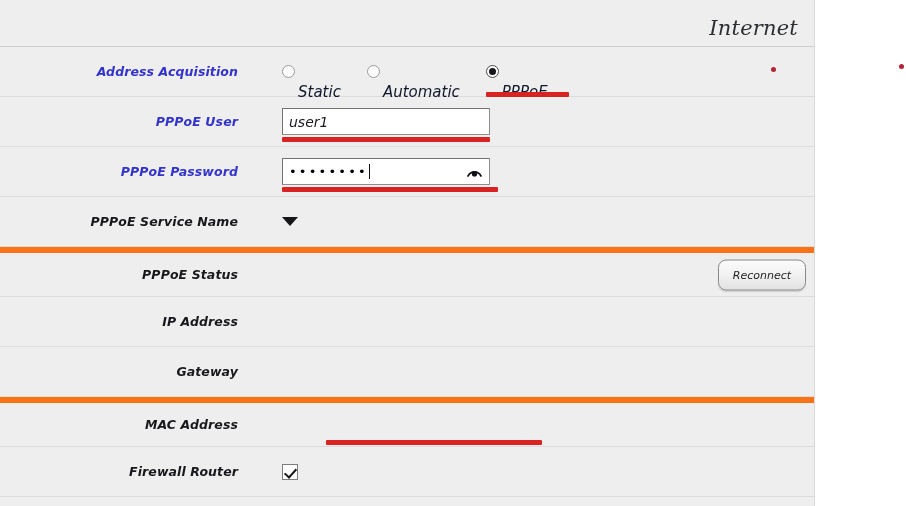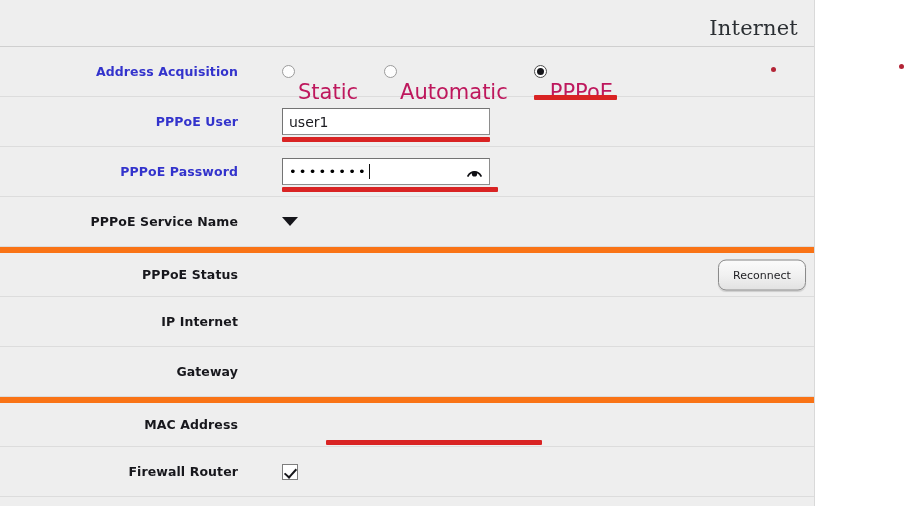--- a/index.html
+++ b/index.html
@@ -25,20 +25,21 @@
   
   .panel {
     position: absolute;
     left: 0;
     top: 0;
     width: 815px;
     height: 506px;
     background: #eeeeee;
     box-sizing: border-box;
     border-right: 1px solid #d9d9d9;
+    font-style: italic;
   }
 
   
   .panel-header {
     position: relative;
     height: 47px;
     box-sizing: border-box;
     border-bottom: 1px solid #cfcfcf;
   }
   .panel-title {
@@ -122,22 +123,22 @@
     top: 50%;
     width: 7px;
     height: 7px;
     margin-left: -3.5px;
     margin-top: -3.5px;
     border-radius: 50%;
     background: #15151a;
   }
   .radio-text {
     margin-left: 3px;
-    font-size: 21px;
-    color: #be185d;
+    font-size: 15px;
+    color: #0f172a;
     font-family: "DejaVu Sans", sans-serif;
     white-space: nowrap;
     margin-top: 40px;
   }
 
   
   .txtbox {
     box-sizing: border-box;
     height: 27px;
     background: #ffffff;
@@ -320,21 +321,21 @@
 
     <div class="row thick-top">
       <div class="row-label">PPPoE Status</div>
       <div class="row-field">
         <span></span>
         <div class="btn">Reconnect</div>
       </div>
     </div>
 
     <div class="row">
-      <div class="row-label">IP Internet</div>
+      <div class="row-label">IP Address</div>
       <div class="row-field">
         <span></span>
       </div>
     </div>
 
     <div class="row">
       <div class="row-label">Gateway</div>
       <div class="row-field">
         <span></span>
       </div>

